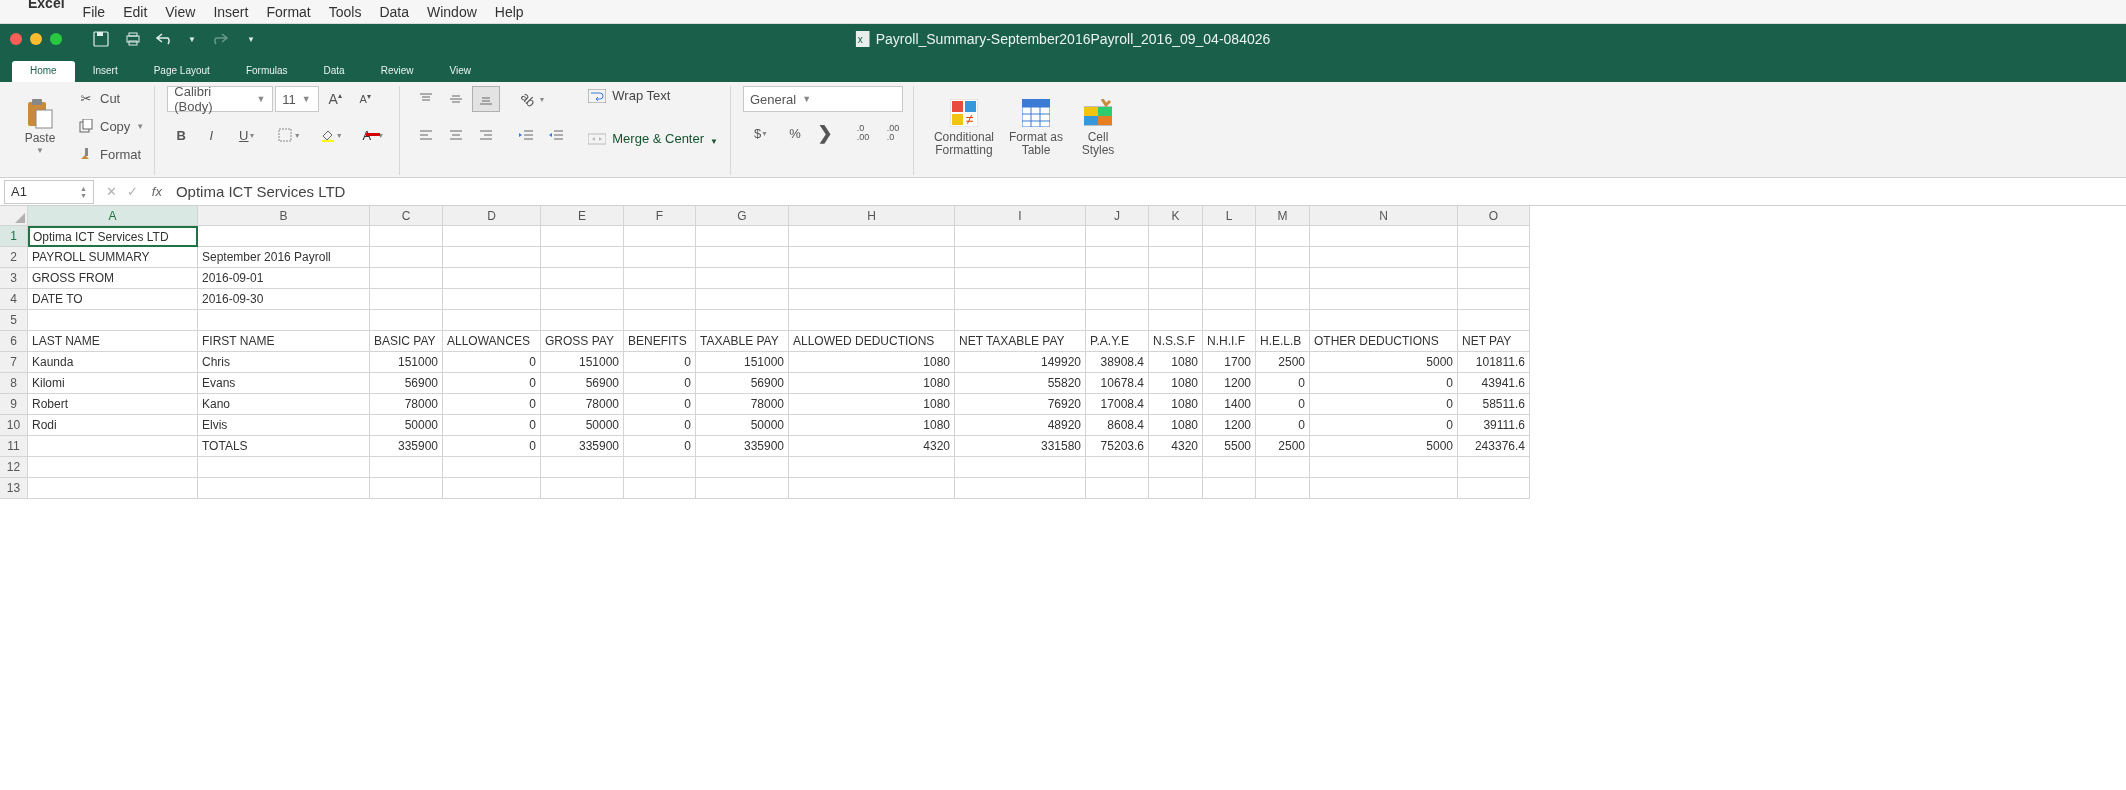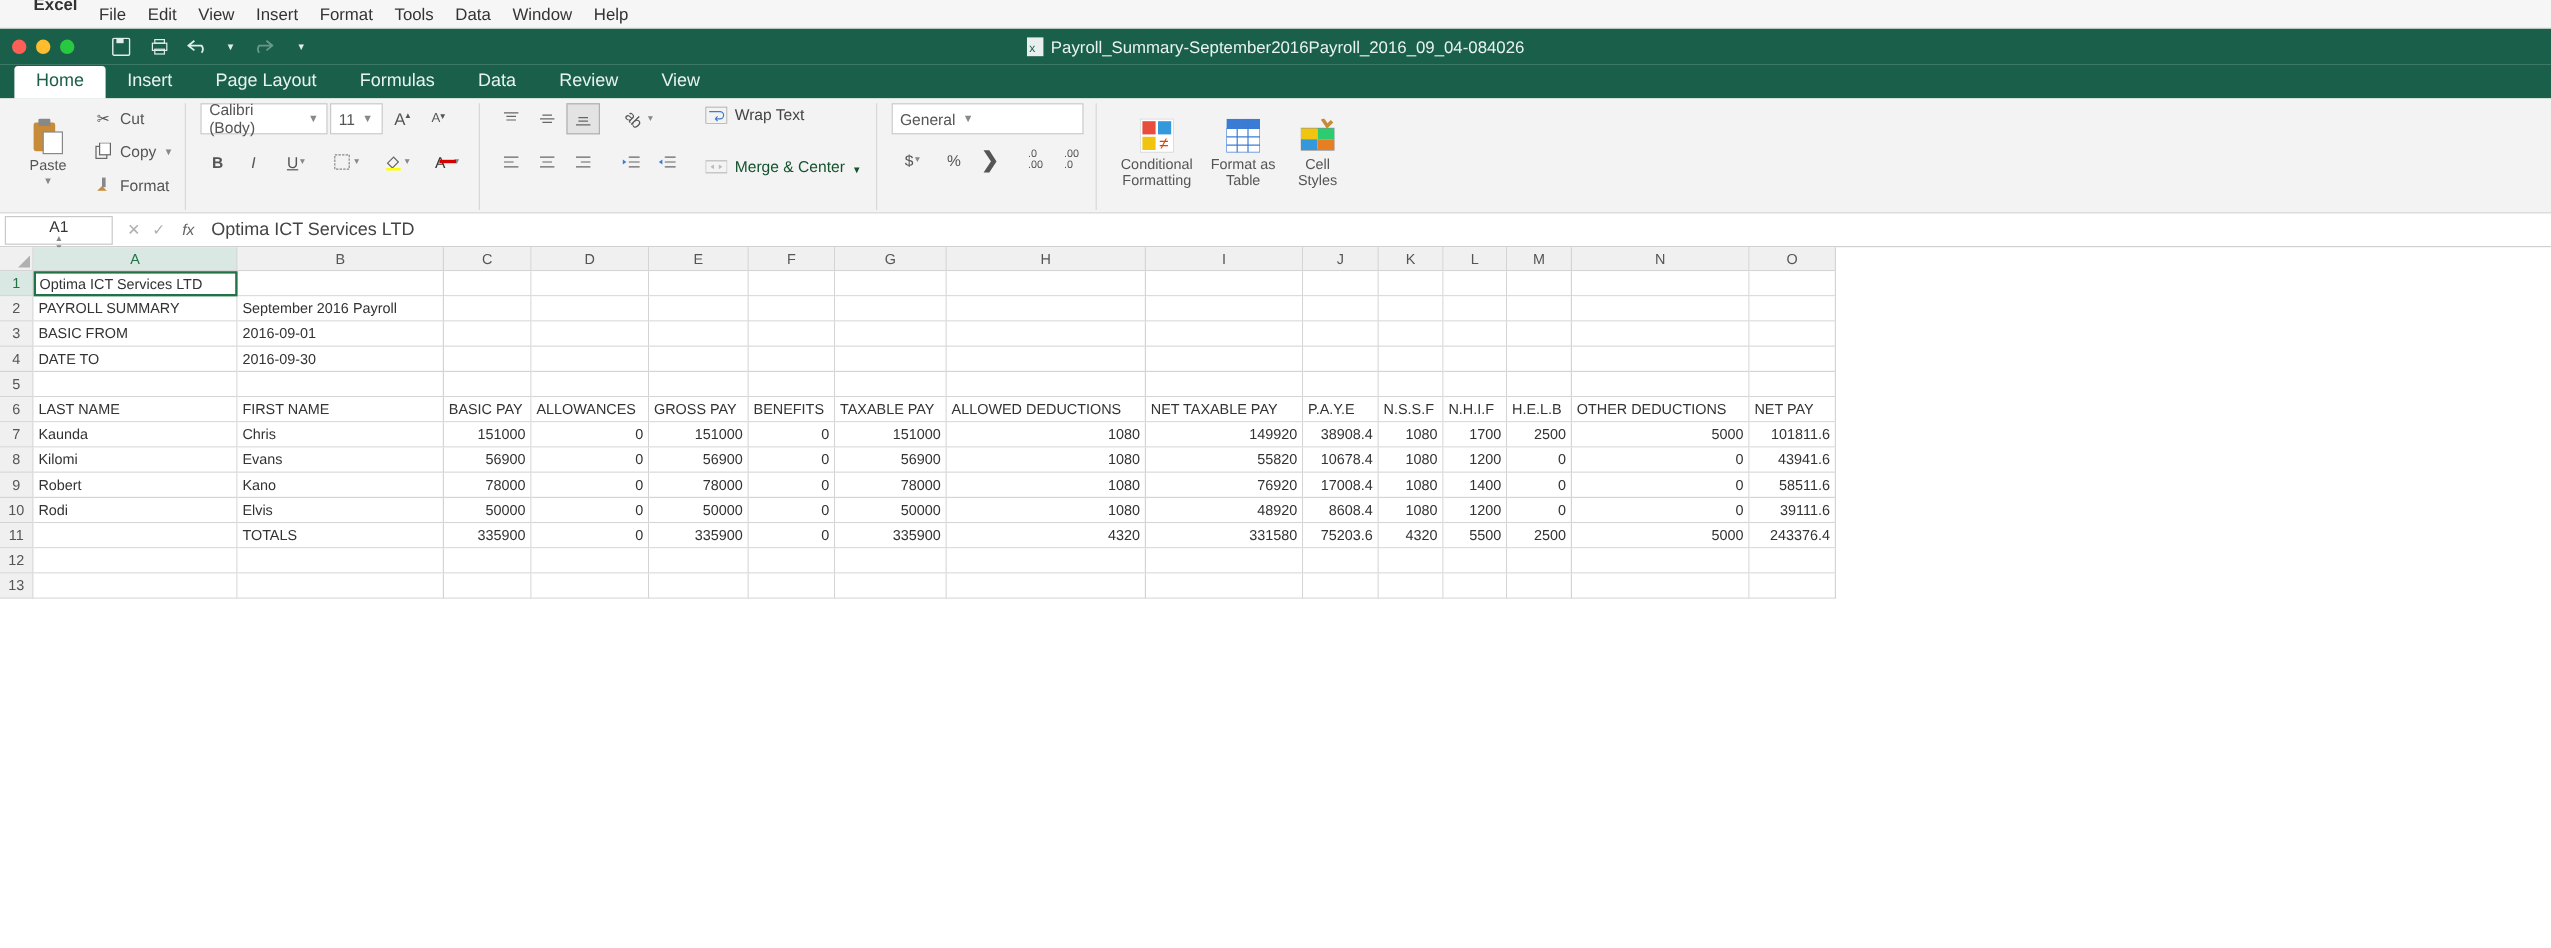--- a/index.html
+++ b/index.html
@@ -14,21 +14,21 @@
 
 .titlebar { height: 30px; background: #1a5f4a; display: flex; align-items: center; color: #fff; position: relative; }
 .traffic { display: flex; gap: 8px; padding-left: 10px; }
 .traffic .dot { width: 12px; height: 12px; border-radius: 50%; }
 .dot.red { background: #ff5f57; } .dot.yellow { background: #febc2e; } .dot.green { background: #28c840; }
 .title-qat { display: flex; align-items: center; gap: 14px; margin-left: 30px; color: #dfeee9; }
 .title-qat .qicon { width: 18px; height: 18px; display: inline-flex; align-items: center; justify-content: center; }
 .title-filename { position: absolute; left: 50%; transform: translateX(-50%); display: flex; align-items: center; gap: 6px; color: #e8f3ef; font-size: 14px; }
 
 
-.ribbon-tabs { height: 28px; background: #1a5f4a; display: flex; align-items: flex-end; padding-left: 12px; gap: 0; font-size: 15px; }
+.ribbon-tabs { height: 28px; background: #1a5f4a; display: flex; align-items: flex-end; padding-left: 12px; gap: 0; font-size: 10px; }
 .ribbon-tabs .tab { color: #e8f3ef; padding: 4px 18px 6px; cursor: default; }
 .ribbon-tabs .tab.active { background: #fff; color: #1a5f4a; border-radius: 3px 3px 0 0; font-weight: 500; }
 
 
 .ribbon { background: #f3f3f3; border-bottom: 1px solid #d0d0d0; display: flex; padding: 4px 6px 2px; gap: 6px; height: 96px; }
 .group { display: flex; align-items: flex-start; gap: 6px; padding: 0 6px; border-right: 1px solid #d8d8d8; }
 .group:last-child { border-right: none; }
 .vstack { display: flex; flex-direction: column; gap: 4px; font-size: 13px; color: #555; }
 .bigbtn { display: flex; flex-direction: column; align-items: center; justify-content: center; gap: 2px; width: 56px; height: 82px; font-size: 12px; color: #555; text-align:center; line-height:1.1;}
 .bigbtn .ico { width: 32px; height: 32px; display:flex; align-items:center; justify-content:center; }
@@ -36,21 +36,21 @@
 .tinybtn .ico { width: 16px; height: 16px; display:flex; align-items:center; justify-content:center; }
 .select { height: 26px; background: #fff; border: 1px solid #c9c9c9; display: inline-flex; align-items: center; padding: 0 6px; gap: 6px; }
 .select .chev { width:10px; color:#888; font-size:9px; }
 .hrow { display: flex; gap: 2px; align-items: center; }
 .sqbtn { width: 28px; height: 26px; border: 1px solid transparent; display:inline-flex; align-items:center; justify-content:center; background:#f3f3f3; }
 .wrapbtn { display:flex; align-items:flex-end; gap:6px; font-size:13px; color:#444; padding:2px 6px;}
 .numfmt-row { display:flex; gap:2px; margin-top:4px;}
 
 
 .fbar { height: 28px; display: flex; align-items: center; border-bottom: 1px solid #d0d0d0; background:#fff;}
-.namebox { width: 90px; height: 24px; border: 1px solid #c9c9c9; margin: 0 6px 0 4px; display:flex; align-items:center; padding: 0 6px; justify-content:space-between;flex-direction:column;}
+.namebox { width: 90px; height: 24px; border: 1px solid #c9c9c9; margin: 0 6px 0 4px; display:flex; align-items:center; padding: 0 6px; justify-content:space-between;}
 .fbar-icons { display:flex; align-items:center; gap:10px; color:#b0b0b0; padding:0 6px;}
 .fx { font-style: italic; color:#666; padding:0 8px;}
 .formula-input { flex:1; padding:0 6px; font-size:15px; color:#444; }
 
 
 .sheet { display: grid; grid-template-columns: 28px 170px 172px 73px 98px 83px 72px 93px 166px 131px 63px 54px 53px 54px 148px 72px; }
 .colhdr, .rowhdr { background: #f0f0f0; border: 1px solid #d4d4d4; border-left:none; border-top:none; display:flex; align-items:center; justify-content:center; font-size:12px; color:#555; height:20px;}
 .corner { background:#f0f0f0; border:1px solid #d4d4d4; border-top:none; border-left:none; height:20px; position:relative;}
 .corner::after{content:''; position:absolute; right:2px; bottom:2px; width:0;height:0; border-style:solid; border-width:0 0 10px 10px; border-color:transparent transparent #b0b0b0 transparent;}
 .rowhdr { height:21px; }
@@ -440,21 +440,21 @@
     <div class="cell"></div>
     <div class="cell"></div>
     <div class="cell"></div>
     <div class="cell"></div>
     <div class="cell"></div>
     <div class="cell"></div>
     <div class="cell"></div>
     <div class="cell"></div>
     <div class="cell"></div>
     <div class="rowhdr">3</div>
-    <div class="cell">BASIC FROM</div>
+    <div class="cell">GROSS FROM</div>
     <div class="cell">2016-09-01</div>
     <div class="cell"></div>
     <div class="cell"></div>
     <div class="cell"></div>
     <div class="cell"></div>
     <div class="cell"></div>
     <div class="cell"></div>
     <div class="cell"></div>
     <div class="cell"></div>
     <div class="cell"></div>

